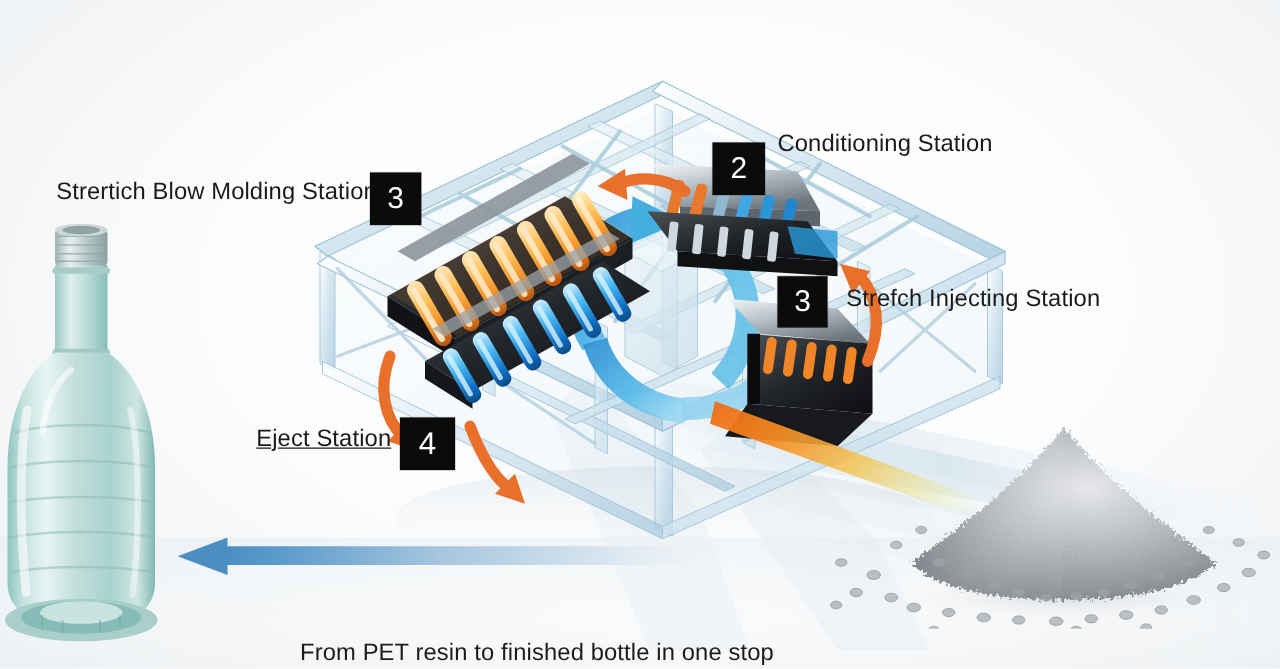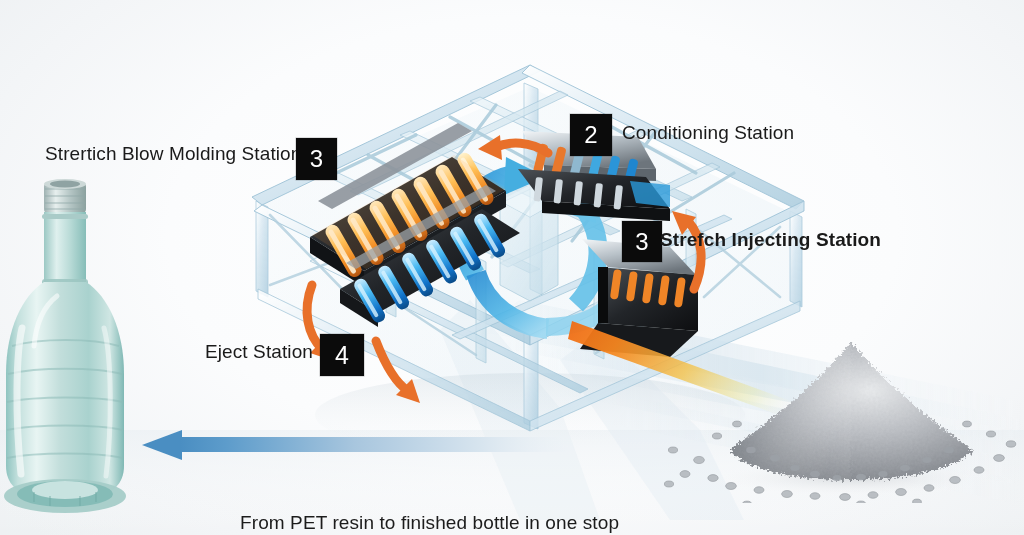--- a/index.html
+++ b/index.html
@@ -52,23 +52,23 @@
     font-weight: 400;
     line-height: 1;
     box-shadow: 0 0 0 0.5px rgba(0,0,0,0.25);
   }
   .badge-3a { left: 296px; top: 138px; width: 41px; height: 42px; font-size: 24px; }
   .badge-2  { left: 570px; top: 114px; width: 42px; height: 42px; font-size: 24px; }
   .badge-3b { left: 622px; top: 221px; width: 40px; height: 41px; font-size: 24px; }
   .badge-4  { left: 320px; top: 334px; width: 44px; height: 42px; font-size: 25px; }
 
   .lbl-blow   { left: 45px;  top: 144px; }
-  .lbl-cond   { left: 622px; top: 123px; }
-  .lbl-inject { left: 660px; top: 230px; font-weight: bold; }
-  .lbl-eject  { left: 205px; top: 342px; }
+  .lbl-cond   { left: 622px; top: 106px; }
+  .lbl-inject { left: 677px; top: 230px; }
+  .lbl-eject  { left: 205px; top: 342px; text-decoration: underline; }
   .lbl-cap    { left: 240px; top: 464px; margin-top: 48px; }
 </style>
 </head>
 <body>
 
 <div id="stage">
 
   <div class="layer" style="left:0;top:0;">
     <svg width="1024" height="535" viewBox="0 0 1024 535">
       <defs>

